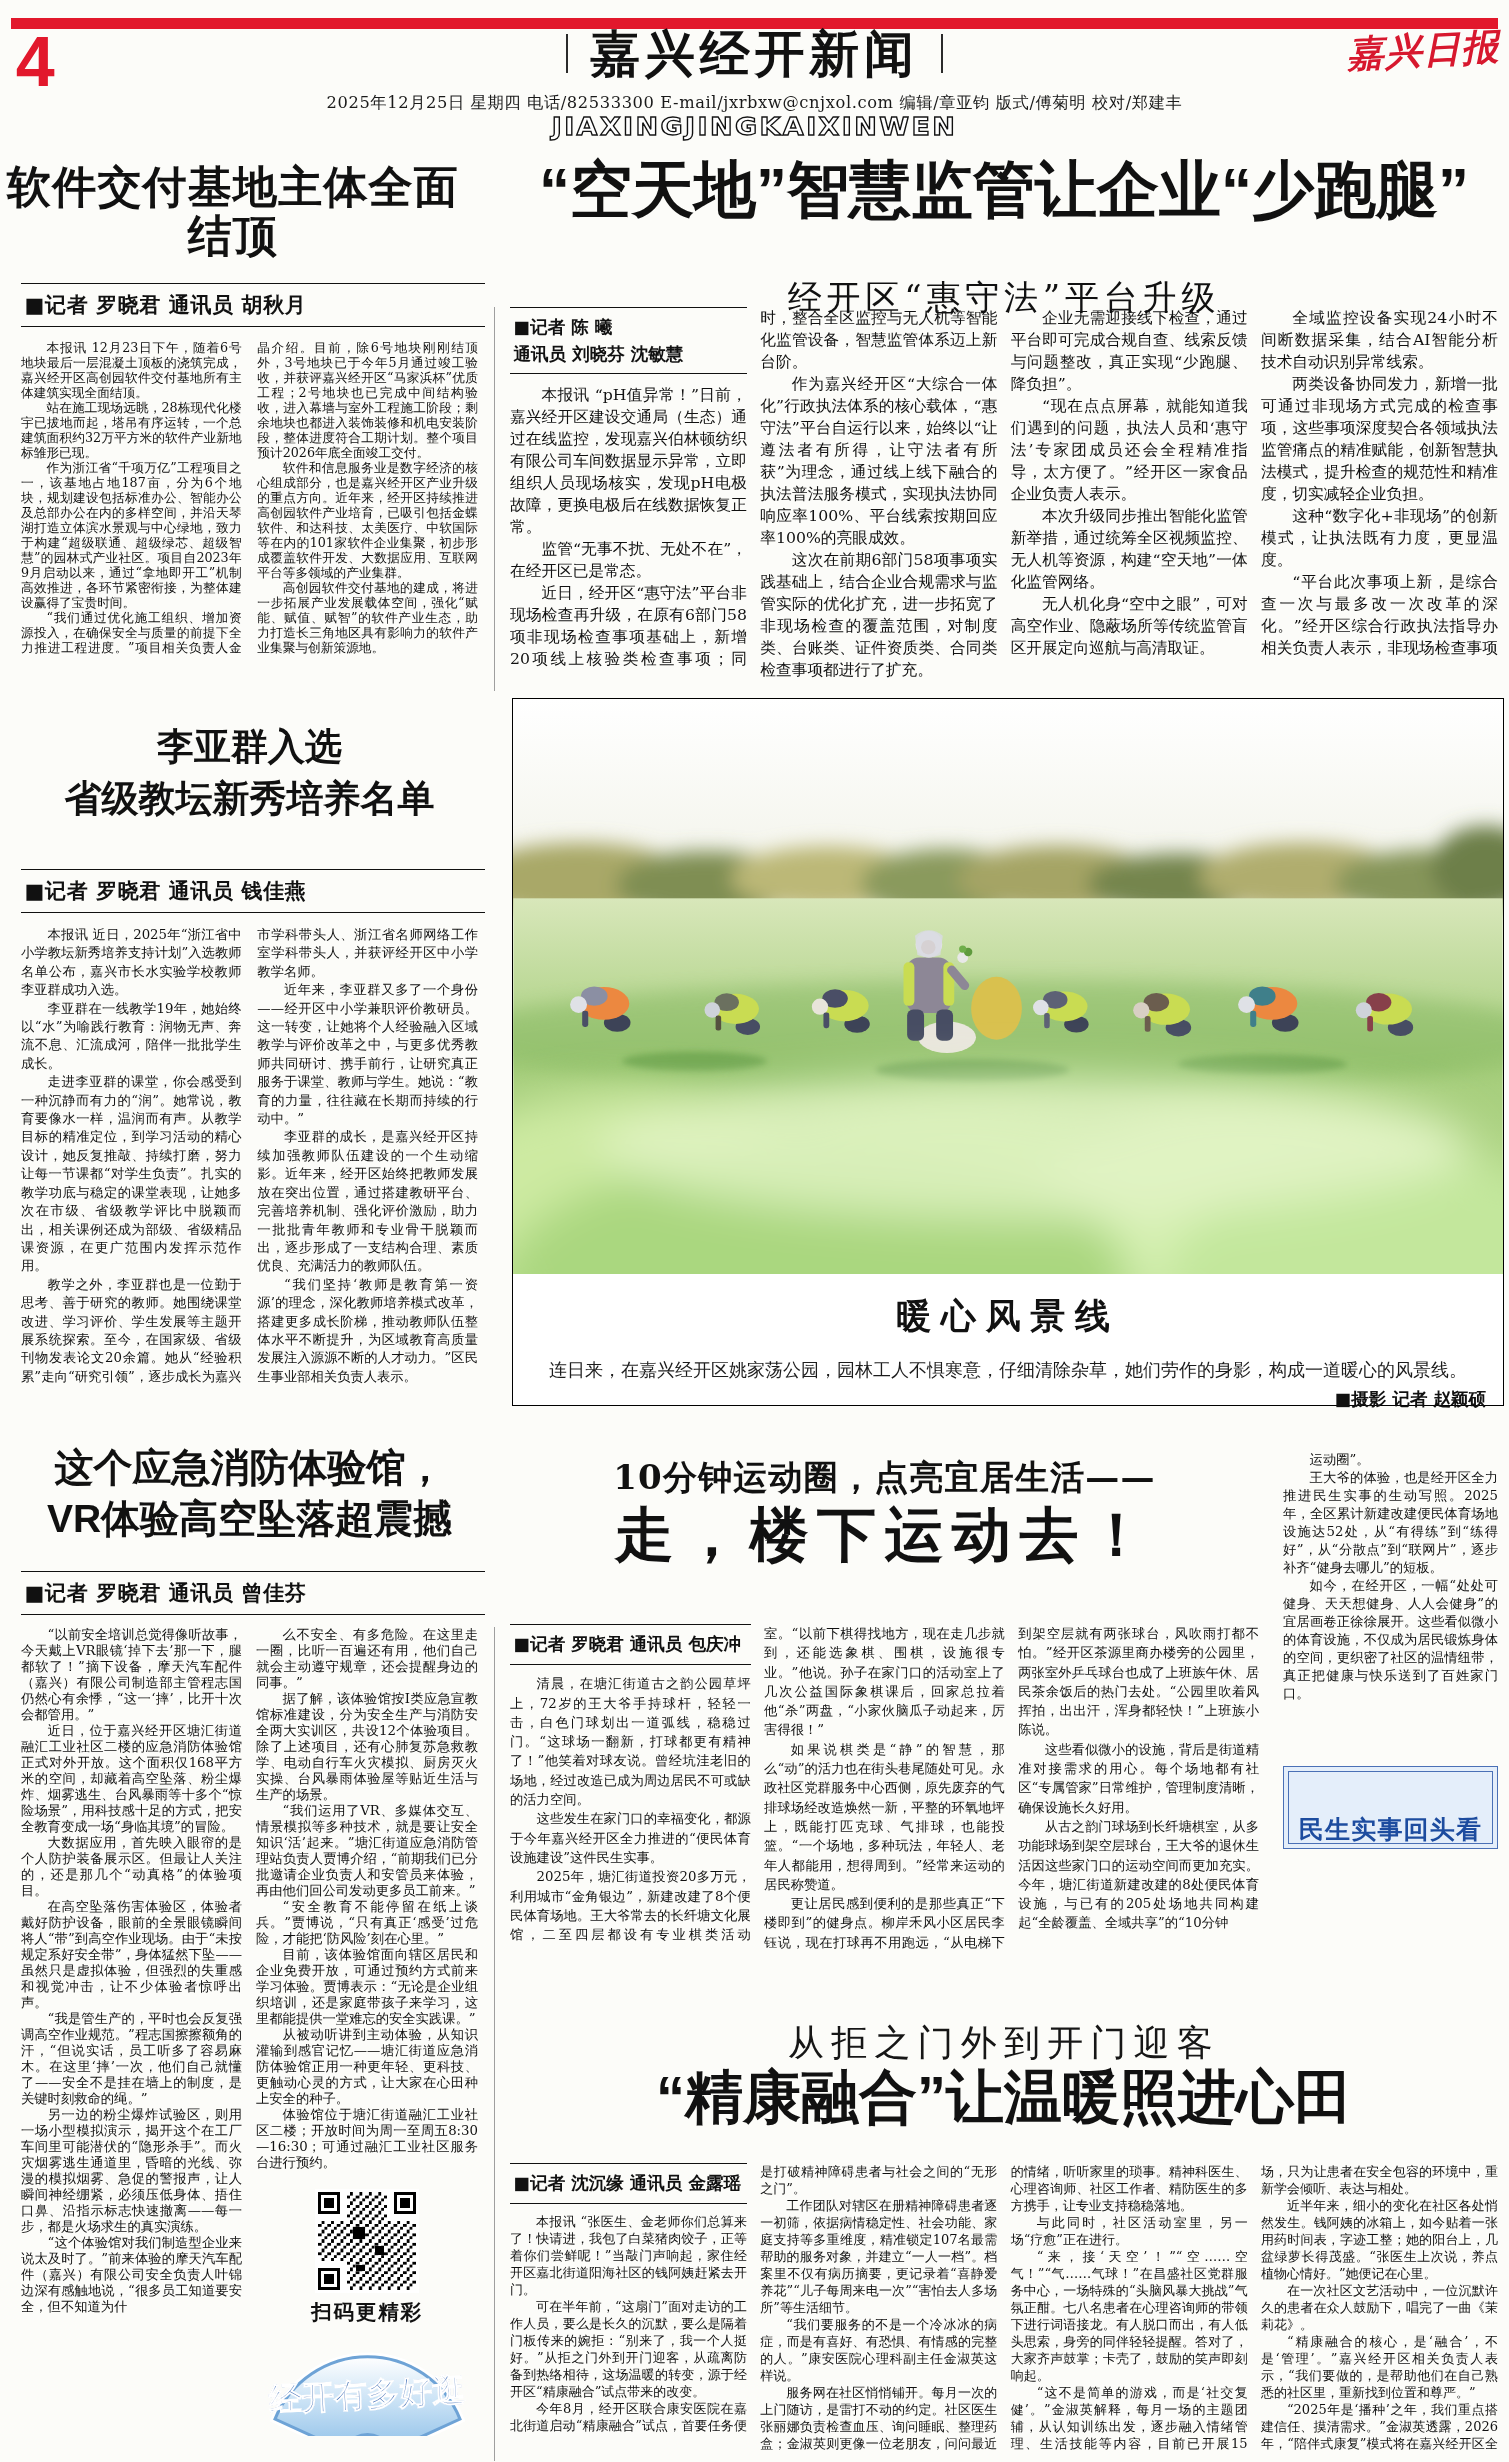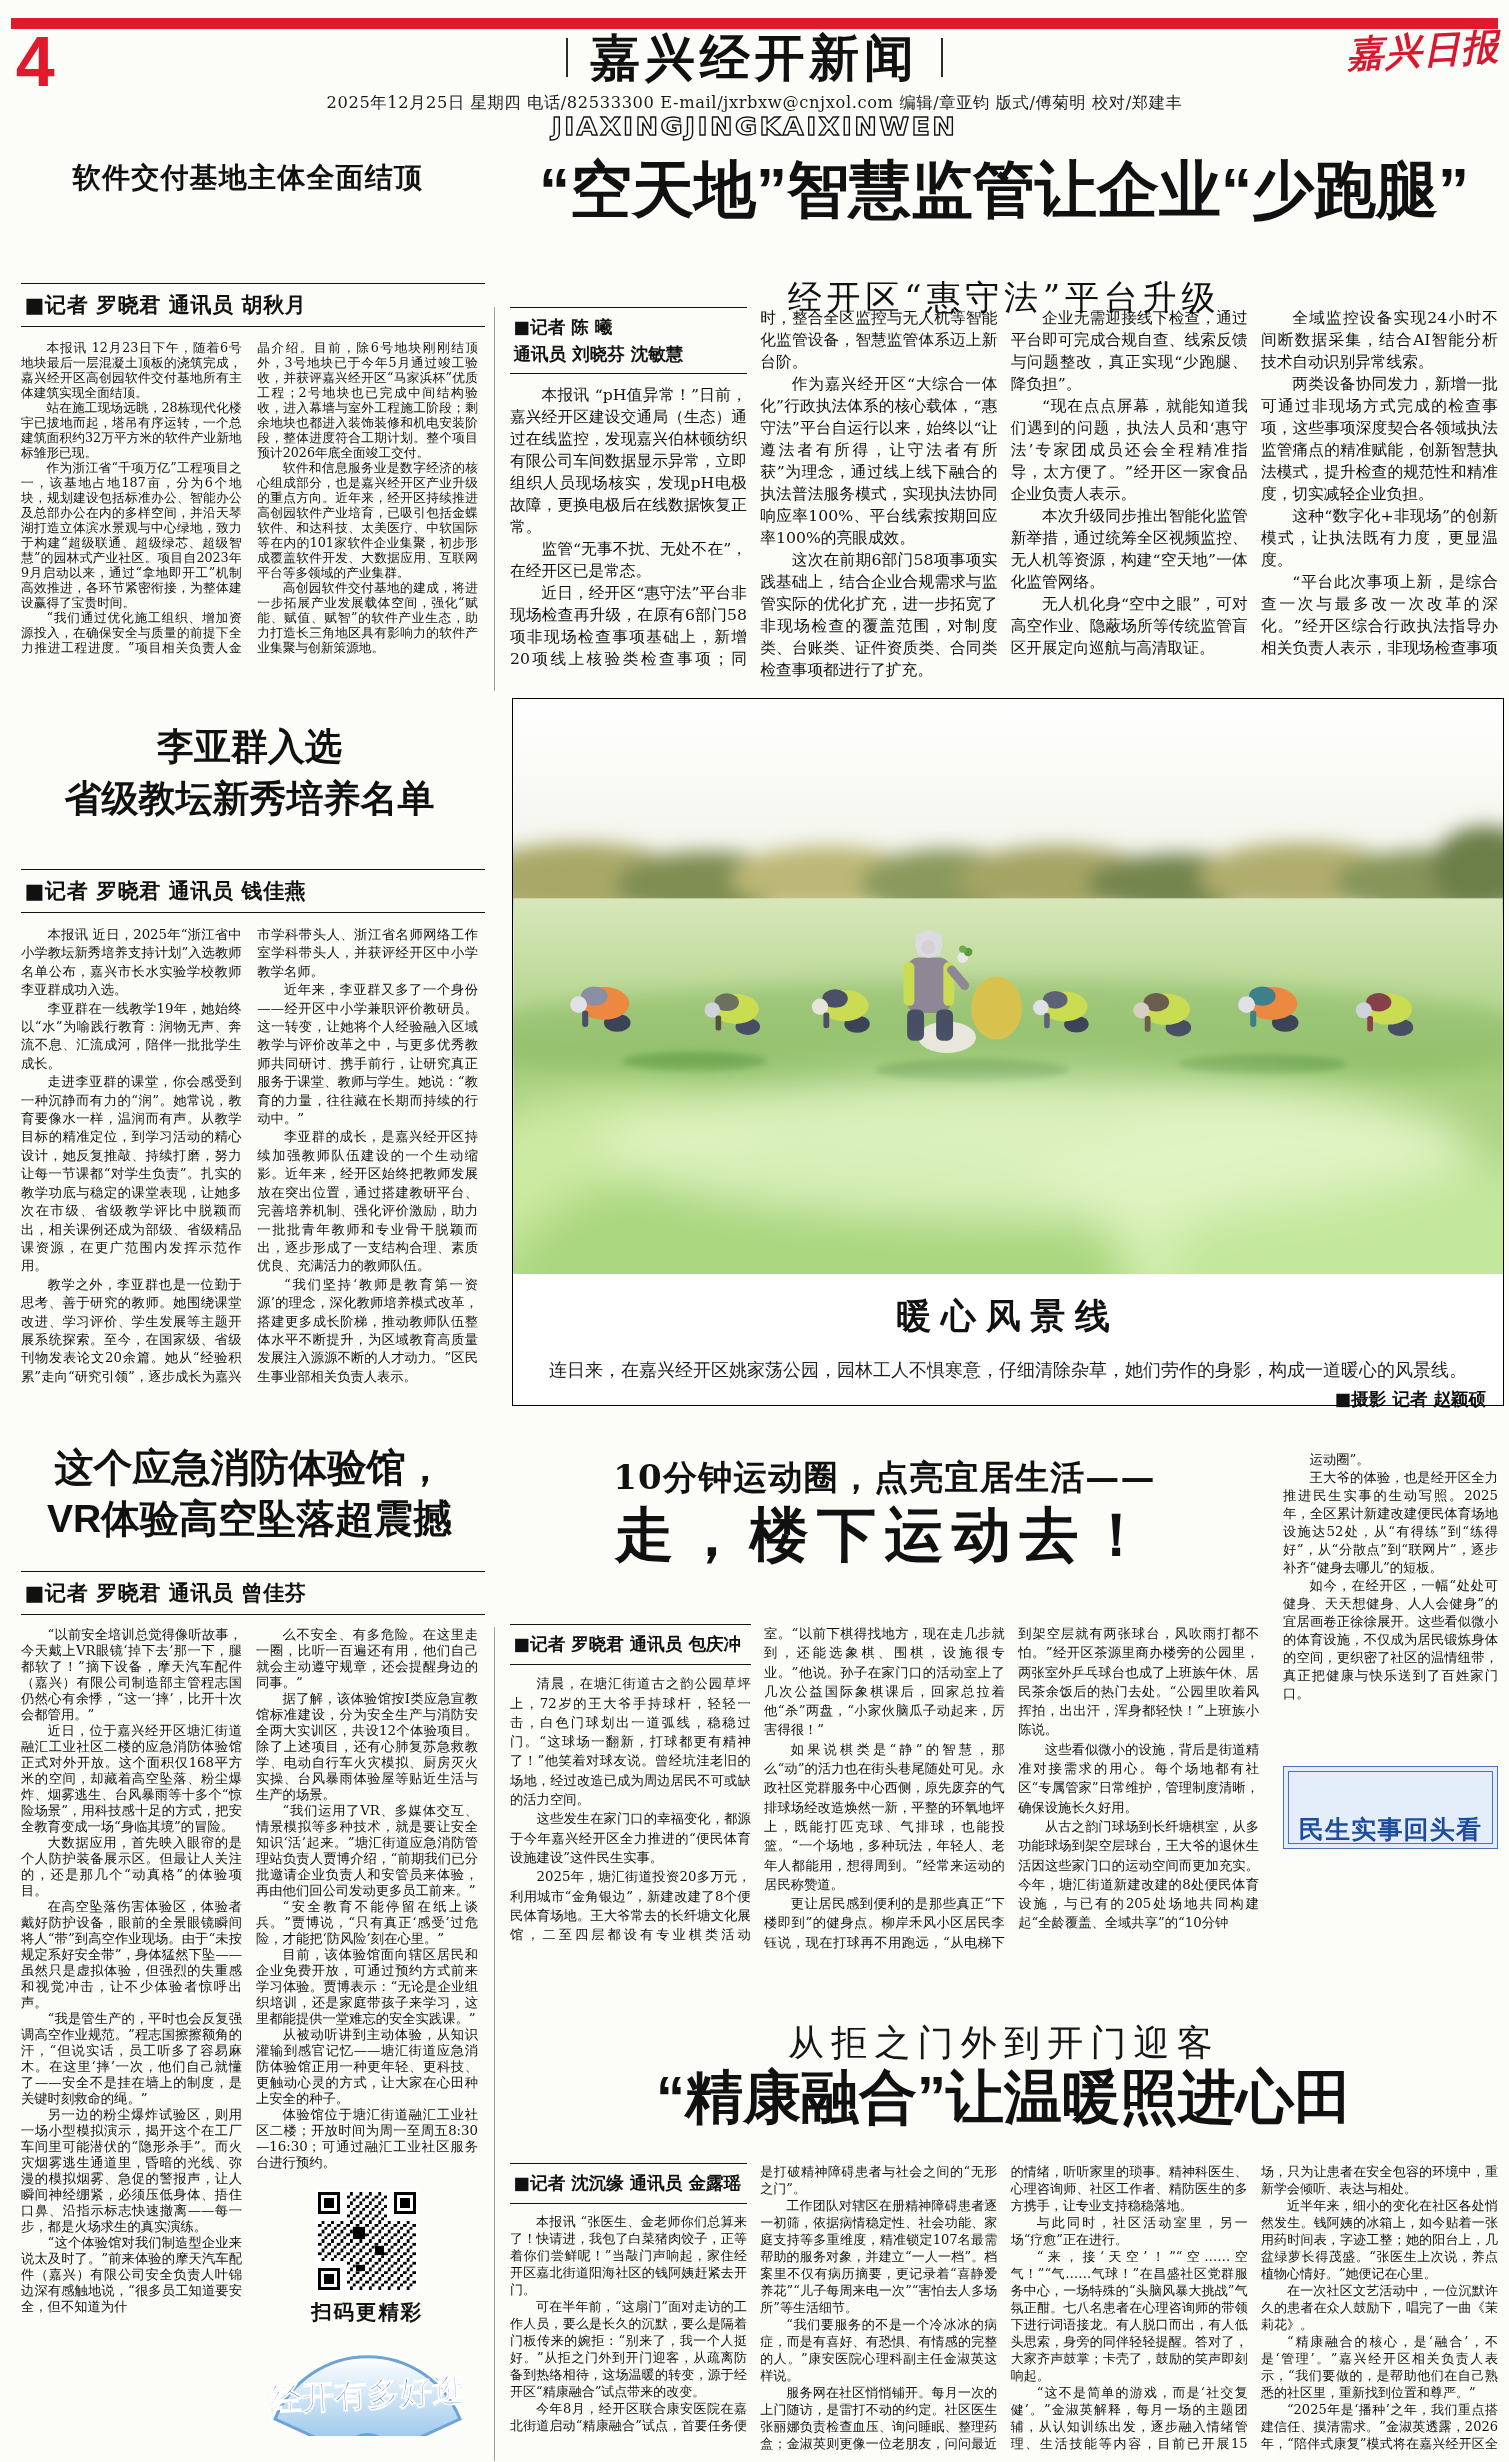--- a/index.html
+++ b/index.html
@@ -3,42 +3,42 @@
 <meta charset="utf-8">
 <style>
   html,body{margin:0;padding:0;background:#e8e8e4;}
   #page{position:relative;width:1509px;height:2462px;background:#fcfcf9;overflow:hidden;color:#111;
         font-family:"DejaVu Serif","Liberation Serif",serif;}
   .abs{position:absolute;}
 
   
   .red-bar{left:11px;top:18px;width:1487px;height:11px;background:#e2182c;}
   .page-num{left:15.7px;top:26.6px;font-family:"Liberation Sans",sans-serif;font-weight:900;font-size:70px;line-height:1;color:#e2182c;}
-  .section-title{left:0;top:33px;width:1509px;text-align:center;font-family:Liberation Sans, sans-serif;
+  .section-title{left:0;top:33px;width:1509px;text-align:center;font-family:Liberation Mono, monospace;
                  font-size:50px;font-weight:700;letter-spacing:4.8px;line-height:1;}
   .vbar{display:inline-block;width:2.4px;height:39px;background:#2b2b2b;margin:0 22px;vertical-align:-2.4px;}
   .dateline{left:0;top:92px;width:1509px;text-align:center;font-size:16.3px;color:#1a1a1a;letter-spacing:0.6px;}
   .pinyin{left:0;top:111px;width:1509px;text-align:center;font-family:"DejaVu Sans","Liberation Sans",sans-serif;
           font-size:27px;font-weight:800;letter-spacing:2.4px;color:#111;
           -webkit-text-fill-color:#fff;-webkit-text-stroke:1.4px #111;transform:scaleY(.92);}
   .masthead{left:1344px;top:30px;width:158px;text-align:center;font-size:37px;font-weight:900;font-style:italic;
             color:#d7182e;letter-spacing:1.2px;transform:rotate(-3deg);line-height:1.1;}
 
   
   .headline{font-family:"Liberation Sans",sans-serif;font-weight:900;text-align:center;line-height:1.12;}
   .byline{border-top:1.2px solid #111;border-bottom:1.2px solid #111;font-weight:700;font-size:21px;
           padding:7.2px 3.6px;letter-spacing:0.6px;}
   .byline-in{border-top:1.2px solid #111;border-bottom:1.2px solid #111;font-weight:700;font-size:17.5px;line-height:26.6px;
              padding:6px 3.6px;margin-bottom:9.7px;break-inside:avoid;text-indent:0;}
   .body{text-align:justify;overflow:hidden;}
   .body p{margin:0;text-indent:2em;}
   .vrule{position:absolute;width:0.6px;background:#9f9f9f;}
 
   
-  .a1-head{left:19px;top:162px;width:458px;font-size:28px;letter-spacing:1.2px;}
+  .a1-head{left:4px;top:162px;width:458px;font-size:44px;letter-spacing:1.2px;}
   .a1-byline{left:21px;top:283px;width:457px;}
   .a1-body{left:21px;top:340px;width:457px;height:354px;column-count:2;column-gap:15.7px;
            font-size:12.7px;line-height:15px;}
 
   
   .a2-head{left:510px;top:155px;width:988px;font-size:62px;}
   .a2-sub{left:510px;top:244px;width:988px;text-align:center;font-size:34px;letter-spacing:4.8px;margin-top:31px;}
   .a2-body{left:510px;top:307px;width:988px;height:384px;column-count:4;column-gap:13.3px;
            font-size:15.7px;line-height:22px;}
 

